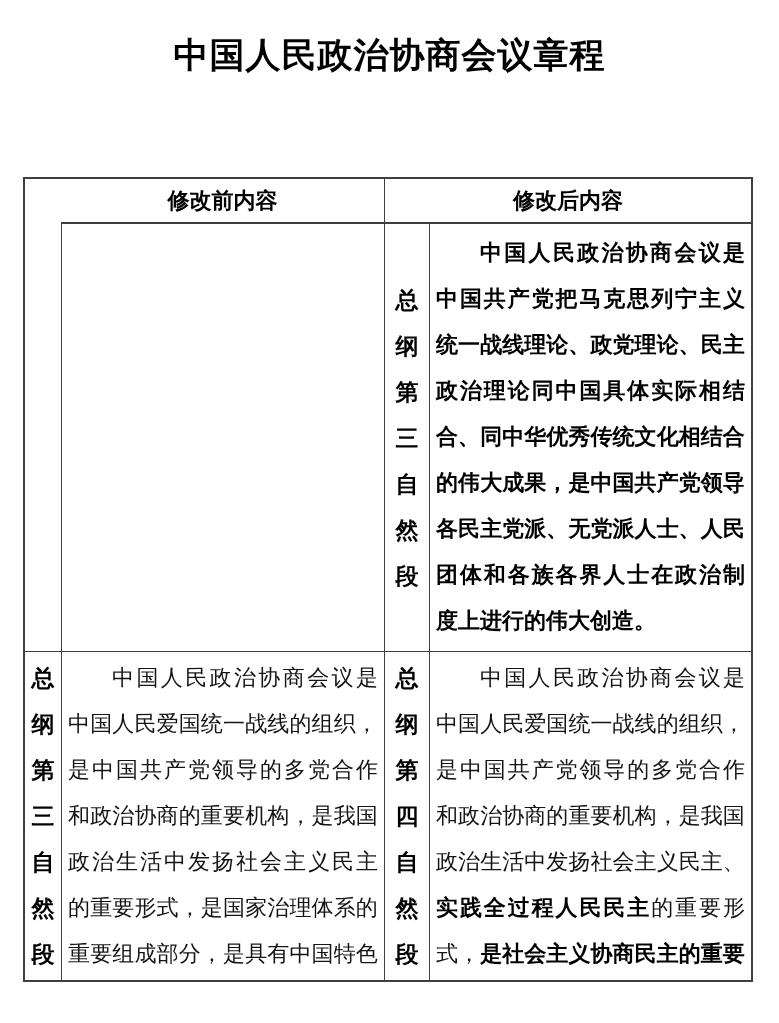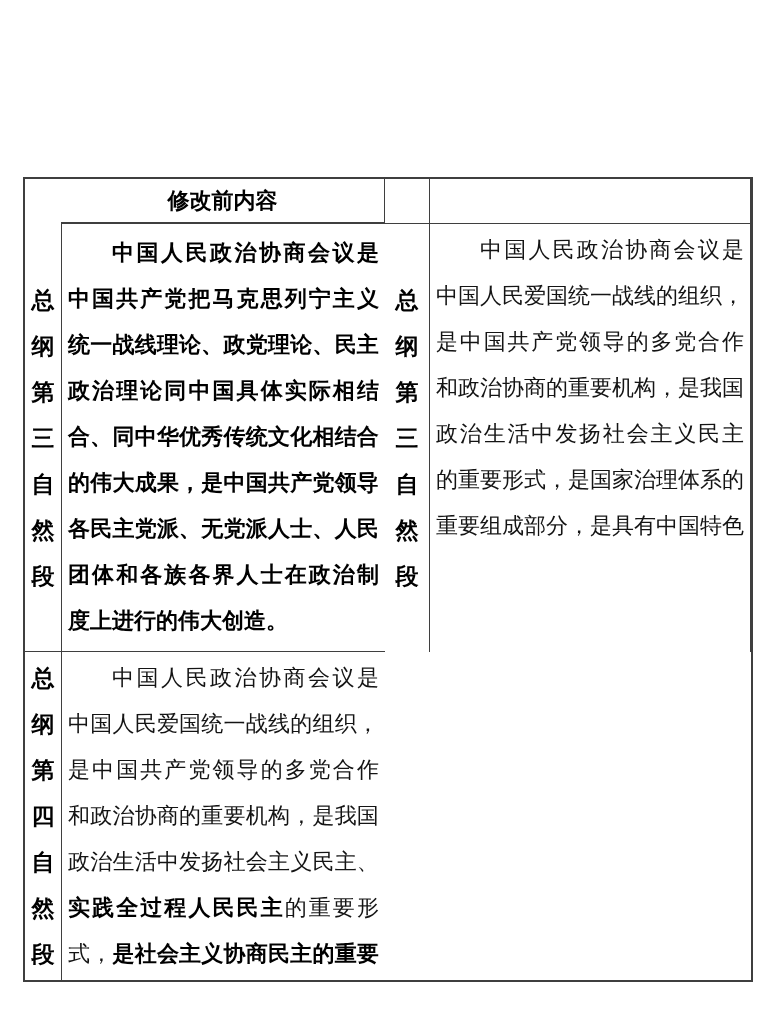--- a/index.html
+++ b/index.html
@@ -59,25 +59,27 @@
   }
   .tline.ind { padding-left: 44px; }
   .tline.end { justify-content: flex-start; }
   .ch { font-family: "Liberation Serif", serif; font-weight: normal; color: #141414; }
   .ch.b { font-family: "Liberation Sans", sans-serif; font-weight: bold; color: #000000; }
 </style>
 </head>
 <body>
 
 <div class="doc-title">
+  <div>中国人民政治协商会议章程</div>
 </div>
 
 <div class="cmp-table">
 
   <div class="hdr before">修改前内容</div>
+  <div class="hdr after">修改后内容</div>
 
   <div class="cell lab vr rb"></div>
   <div class="cell con vr rb p1"></div>
   <div class="cell lab vr rb">
       <div class="lch">总</div>
       <div class="lch">纲</div>
       <div class="lch">第</div>
       <div class="lch">三</div>
       <div class="lch">自</div>
       <div class="lch">然</div>

